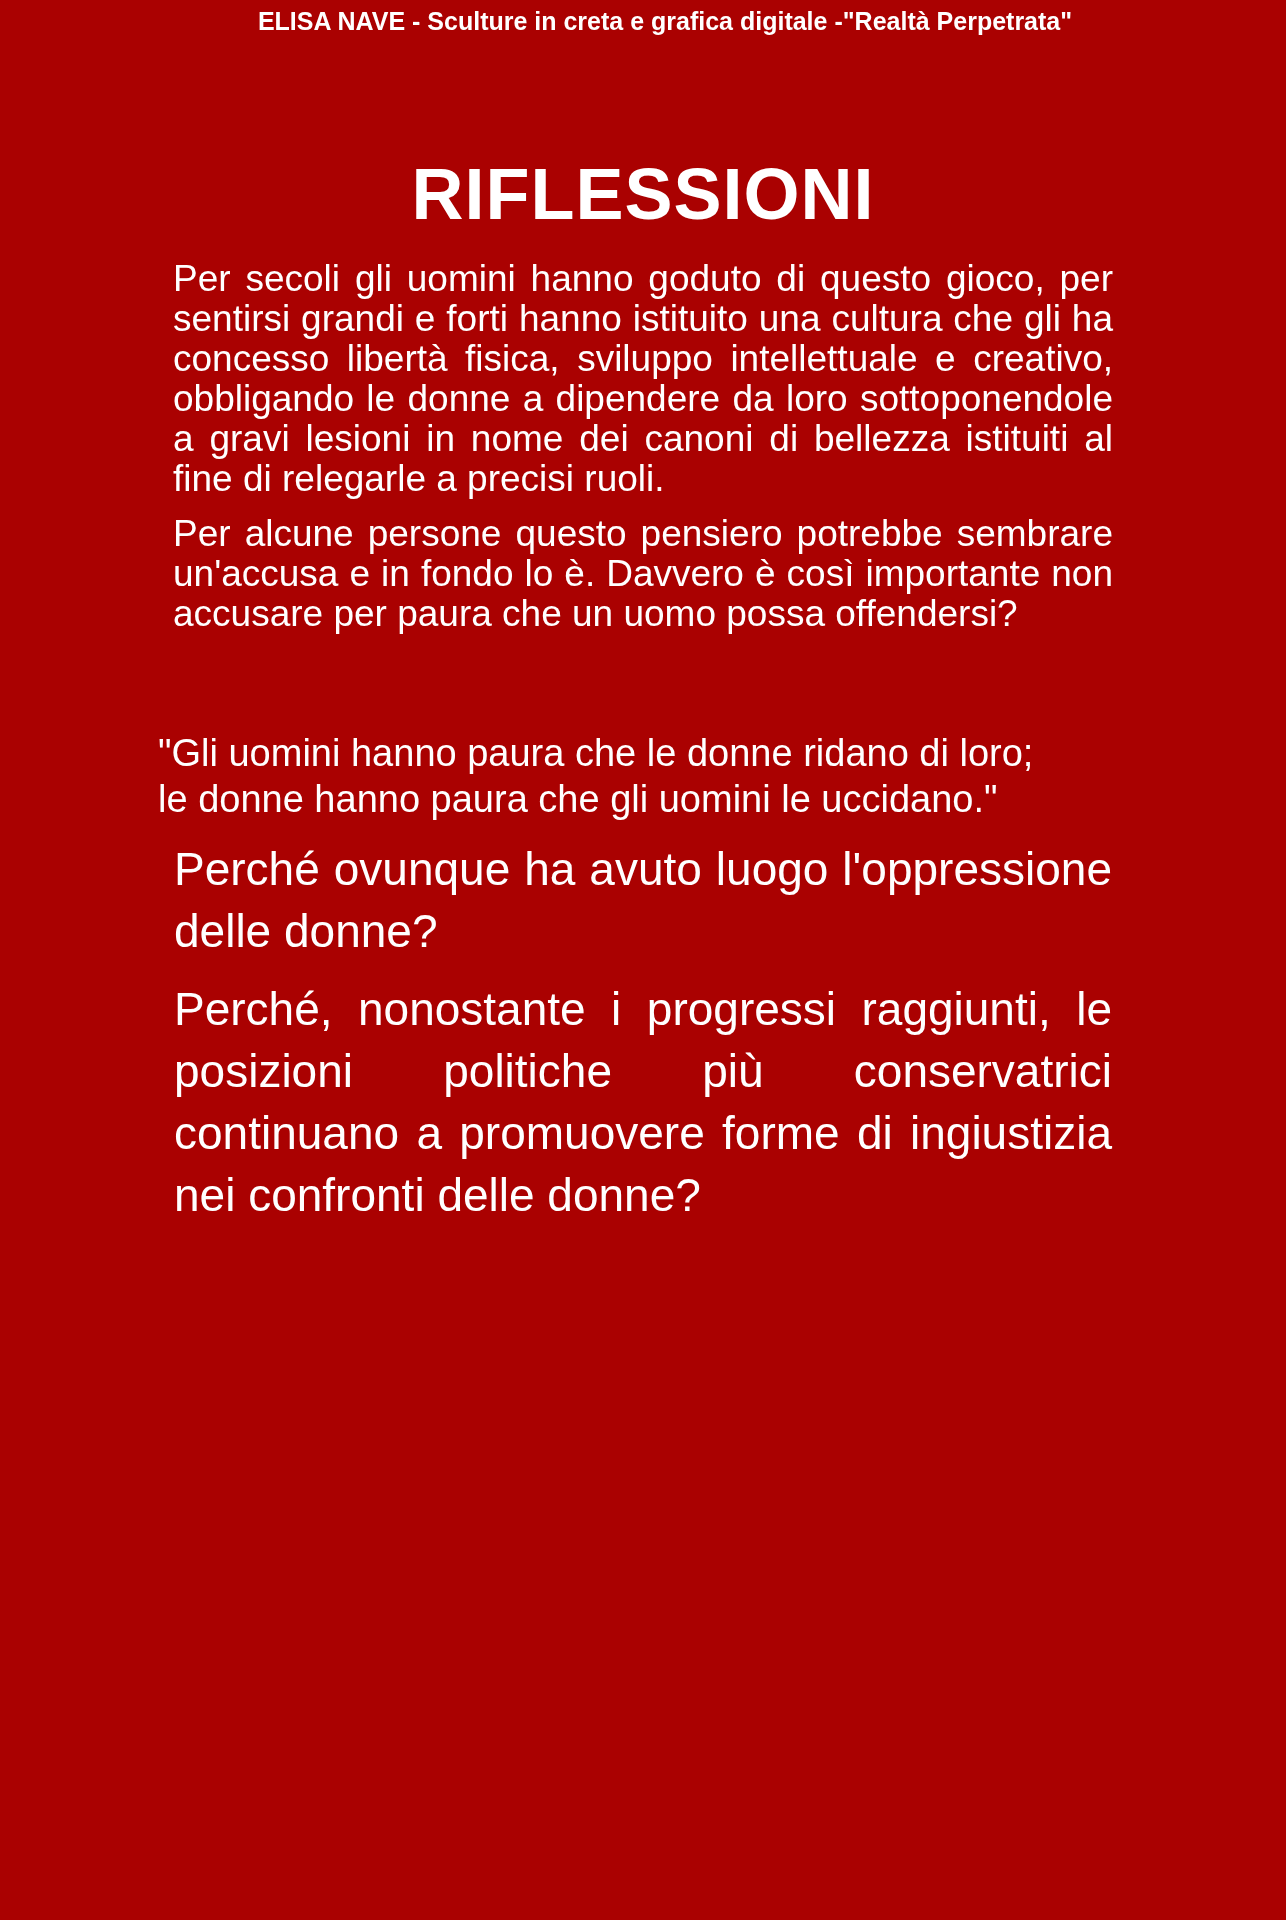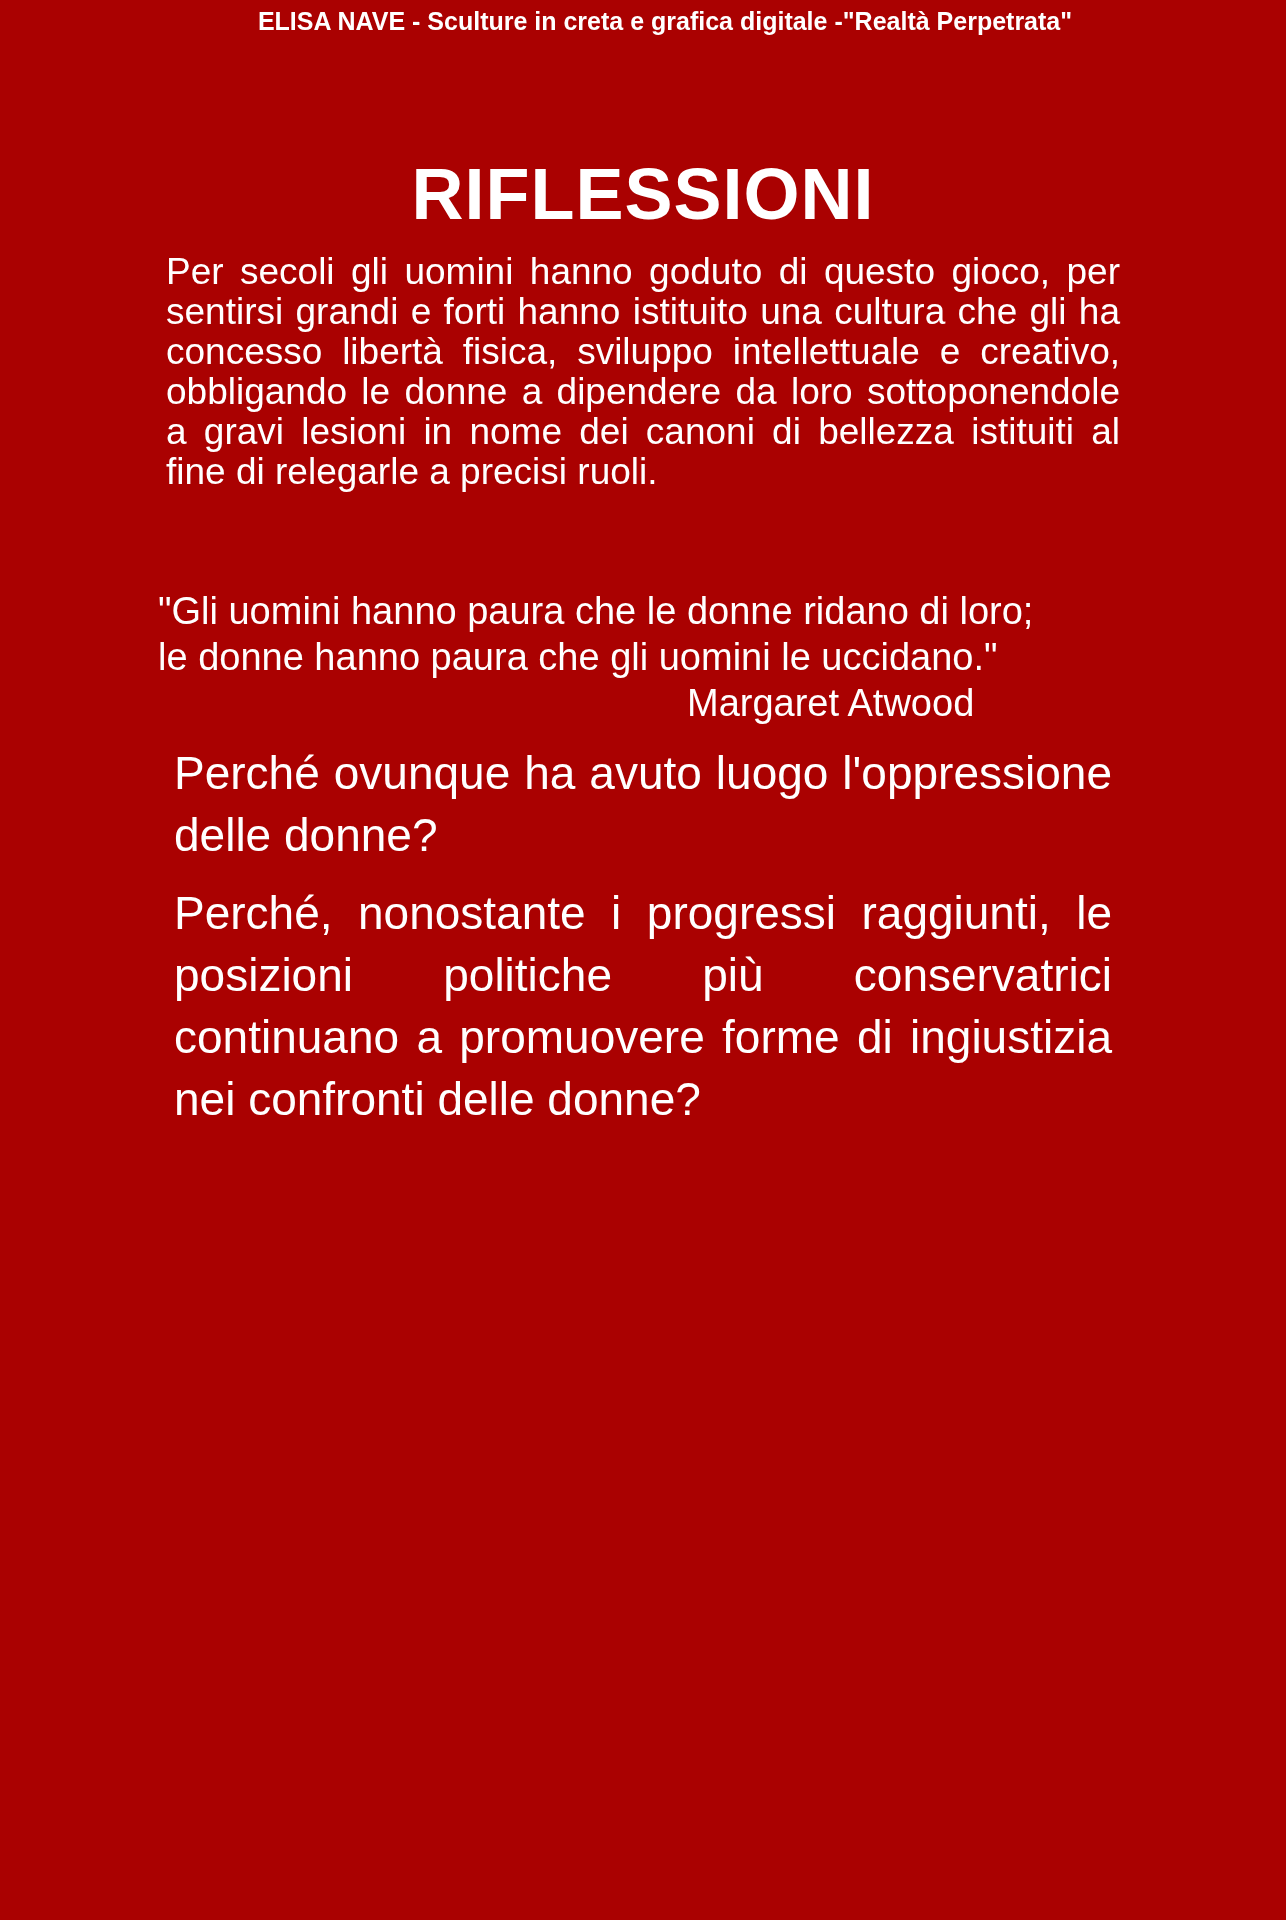--- a/index.html
+++ b/index.html
@@ -31,21 +31,21 @@
     font-weight: bold;
     font-size: 72px;
     line-height: 100px;
     letter-spacing: 1px;
     margin: 106px 0 0 0;
   }
   p.body-par {
     font-size: 37px;
     line-height: 40px;
     text-align: justify;
-    margin: 8px;
+    margin: 15px;
   }
   .par-1 { margin-top: 204px; }
   .par-2 { margin-top: 64px; }
   .par-3 { margin-top: 62px; }
   .quote-block {
     margin-top: 96px;
     font-size: 38px;
     line-height: 46px;
   }
   .quote-attribution {
@@ -66,25 +66,25 @@
 <header class="page-header">
   <div>ELISA NAVE - Sculture in creta e grafica digitale -"Realtà Perpetrata"</div>
 </header>
 
 <h1 class="page-title">RIFLESSIONI</h1>
 
 <main class="container">
 
   <p class="body-par par-1">Per secoli gli uomini hanno goduto di questo gioco, per sentirsi grandi e forti hanno istituito una cultura che gli ha concesso libertà fisica, sviluppo intellettuale e creativo, obbligando le donne a dipendere da loro sottoponendole a gravi lesioni in nome dei canoni di bellezza istituiti al fine di relegarle a precisi ruoli.</p>
 
+  <p class="body-par par-2">Per alcune persone questo pensiero potrebbe sembrare un'accusa e in fondo lo è. Davvero è così importante non accusare per paura che un uomo possa offendersi?</p>
 
 
   <div class="quote-block">
     <div>"Gli uomini hanno paura che le donne ridano di loro;</div>
     <div>le donne hanno paura che gli uomini le uccidano."</div>
-    <div class="quote-attribution">Margaret Atwood</div>
   </div>
 
   <p class="question question-1">Perché ovunque ha avuto luogo l'oppressione delle donne?</p>
 
   <p class="question question-2">Perché, nonostante i progressi raggiunti, le posizioni politiche più conservatrici continuano a promuovere forme di ingiustizia nei confronti delle donne?</p>
 
 </main>
 
 </body></html>

